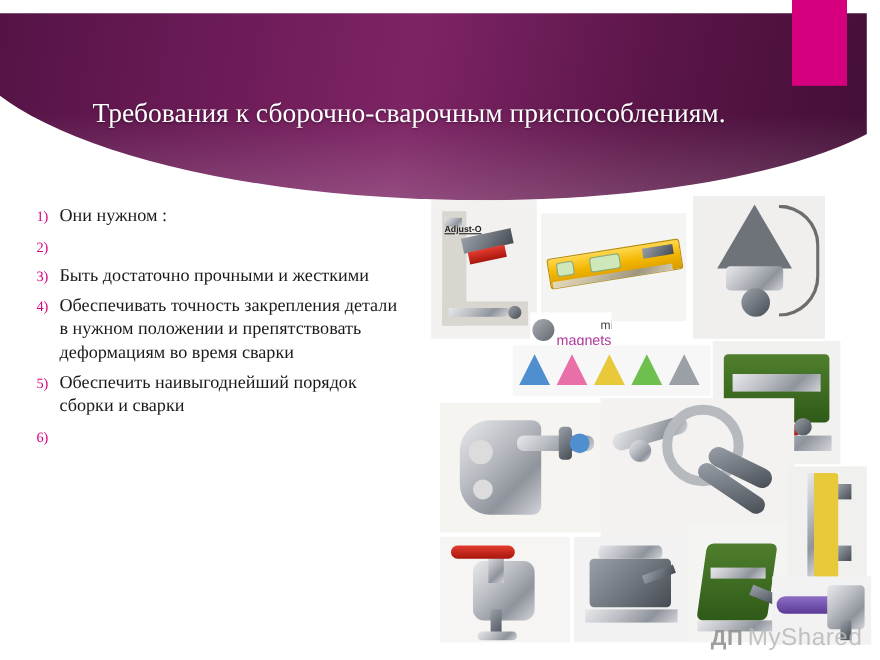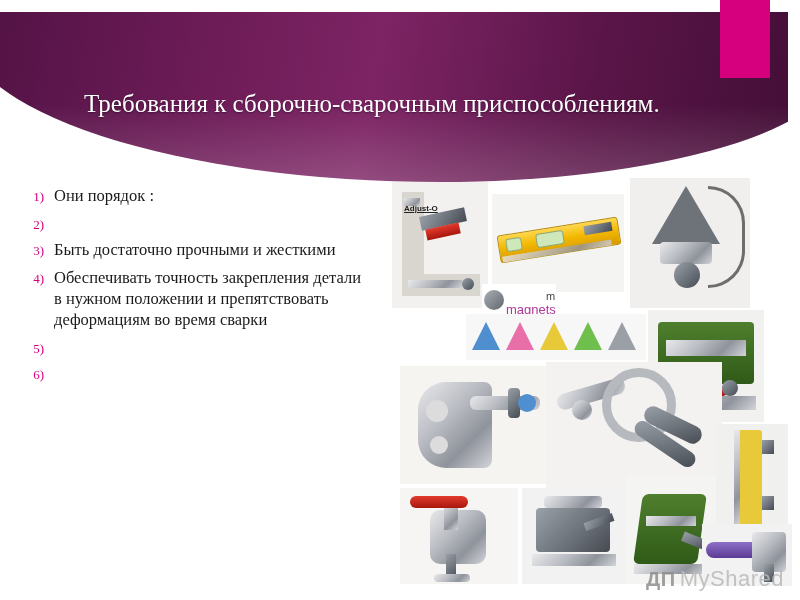--- a/index.html
+++ b/index.html
@@ -185,39 +185,40 @@
   <div class="header-bg"></div>
   <div class="header-sheen"></div>
   <div class="header-title">Требования к сборочно-сварочным приспособлениям.</div>
 </div>
 <div class="accent-rect"></div>
 
 <div class="list">
 
   <div class="list-item">
     <div class="marker">1)</div>
-    <div class="item-text">Они порядок :</div>
+    <div class="item-text">Они нужном :</div>
   </div>
 
   <div class="list-item">
     <div class="marker">2)</div>
   </div>
 
   <div class="list-item">
     <div class="marker">3)</div>
     <div class="item-text">Быть достаточно прочными и жесткими</div>
   </div>
 
   <div class="list-item">
     <div class="marker">4)</div>
     <div class="item-text">Обеспечивать точность закрепления детали в нужном положении и препятствовать деформациям во время сварки</div>
   </div>
 
   <div class="list-item">
     <div class="marker">5)</div>
+    <div class="item-text">Обеспечить наивыгоднейший порядок сборки и сварки</div>
   </div>
 
   <div class="list-item">
     <div class="marker">6)</div>
   </div>
 
 </div>
 
 <div class="collage">
 

